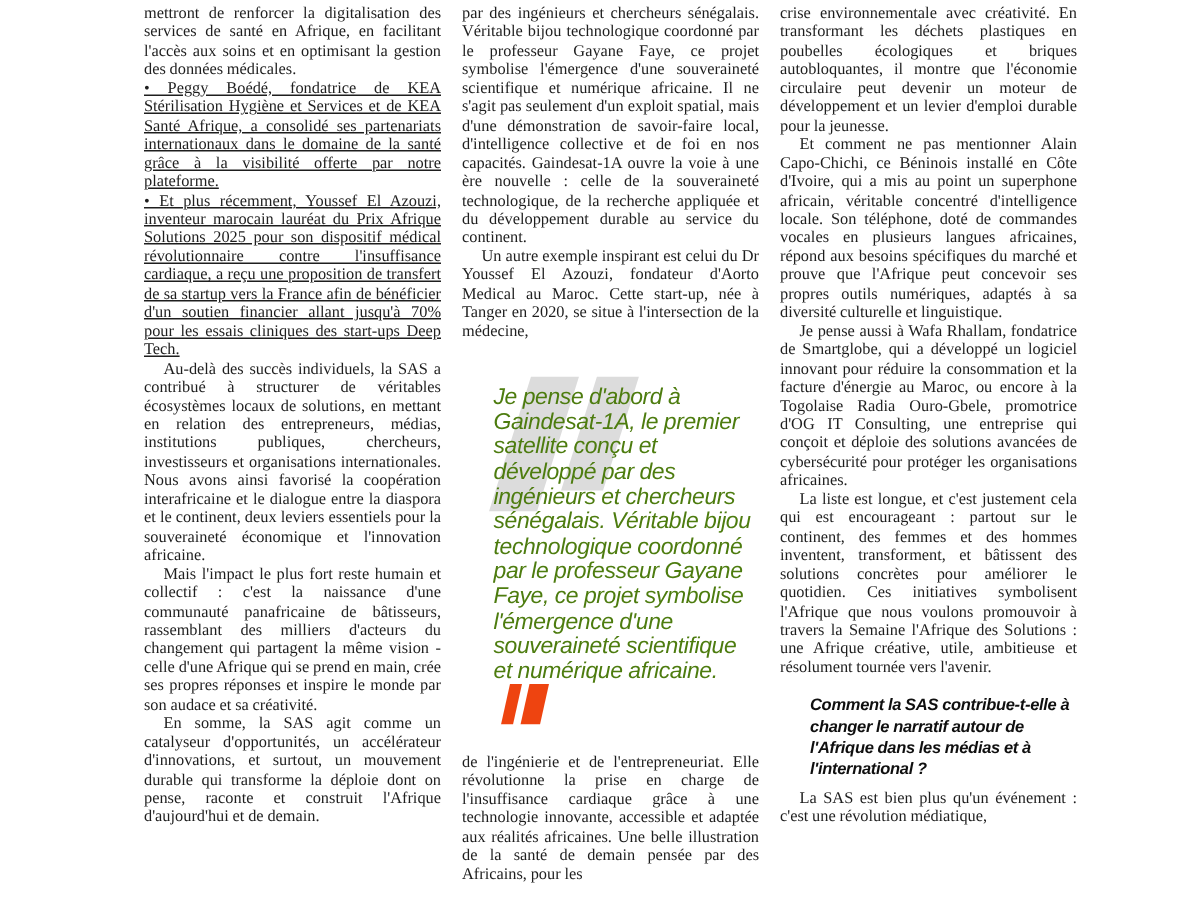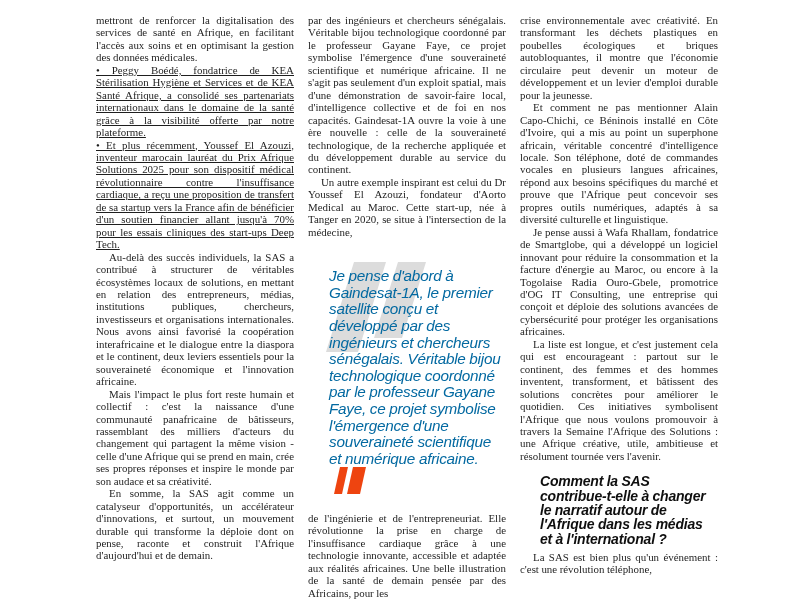--- a/index.html
+++ b/index.html
@@ -9,21 +9,21 @@
   }
   body {
     width: 800px;
     height: 600px;
     overflow: hidden;
     position: relative;
   }
   .page {
     position: absolute;
     left: 96px;
-    top: 14px;
+    top: 3px;
     width: 622px;
     display: flex;
     gap: 14px;
   }
   .col {
     width: 198px;
     font-family: "Liberation Serif", serif;
     font-size: 10.9px;
     line-height: 12.45px;
     color: #1e1e1e;
@@ -39,21 +39,21 @@
 
   
   .pullquote {
     position: relative;
     margin: 30px 0 14px 21px;
     font-family: "Liberation Sans", sans-serif;
     font-style: italic;
     font-size: 15.3px;
     line-height: 16.6px;
     letter-spacing: -0.25px;
-    color: #0369a1;
+    color: #4d7c0f;
     text-align: left;
     hyphens: auto;
     -webkit-hyphens: auto;
   }
   .pq-text {
     position: relative;
     z-index: 1;
   }
   .open-quote {
     position: absolute;
@@ -66,21 +66,21 @@
     margin-left: 5px;
     vertical-align: -5px;
   }
 
   
   .q-heading {
     margin: 12px 0 5px 20px;
     font-family: "Liberation Sans", sans-serif;
     font-weight: bold;
     font-style: italic;
-    font-size: 14px;
+    font-size: 11px;
     line-height: 14.3px;
     letter-spacing: -0.2px;
     color: #0f0f0f;
     text-align: left;
   }
 </style>
 </head>
 <body>
 
 <div class="page">
@@ -124,17 +124,17 @@
     <div>
         <p class="para flush">crise environnementale avec créativité. En transformant les déchets plastiques en poubelles écologiques et briques autobloquantes, il montre que l'économie circulaire peut devenir un moteur de développement et un levier d'emploi durable pour la jeunesse.</p>
         <p class="para indent">Et comment ne pas mentionner Alain Capo-Chichi, ce Béninois installé en Côte d'Ivoire, qui a mis au point un superphone africain, véritable concentré d'intelligence locale. Son téléphone, doté de commandes vocales en plusieurs langues africaines, répond aux besoins spécifiques du marché et prouve que l'Afrique peut concevoir ses propres outils numériques, adaptés à sa diversité culturelle et linguistique.</p>
         <p class="para indent">Je pense aussi à Wafa Rhallam, fondatrice de Smartglobe, qui a développé un logiciel innovant pour réduire la consommation et la facture d'énergie au Maroc, ou encore à la Togolaise Radia Ouro-Gbele, promotrice d'OG IT Consulting, une entreprise qui conçoit et déploie des solutions avancées de cybersécurité pour protéger les organisations africaines.</p>
         <p class="para indent">La liste est longue, et c'est justement cela qui est encourageant : partout sur le continent, des femmes et des hommes inventent, transforment, et bâtissent des solutions concrètes pour améliorer le quotidien. Ces initiatives symbolisent l'Afrique que nous voulons promouvoir à travers la Semaine l'Afrique des Solutions : une Afrique créative, utile, ambitieuse et résolument tournée vers l'avenir.</p>
       </div>
 
     <div class="q-heading">Comment la SAS contribue-t-elle à changer le narratif autour de l'Afrique dans les médias et à l'international ?</div>
 
     <div>
-        <p class="para indent">La SAS est bien plus qu'un événement : c'est une révolution téléphone,</p>
+        <p class="para indent">La SAS est bien plus qu'un événement : c'est une révolution médiatique,</p>
       </div>
   </div>
 
 </div>
 
 </body></html>

